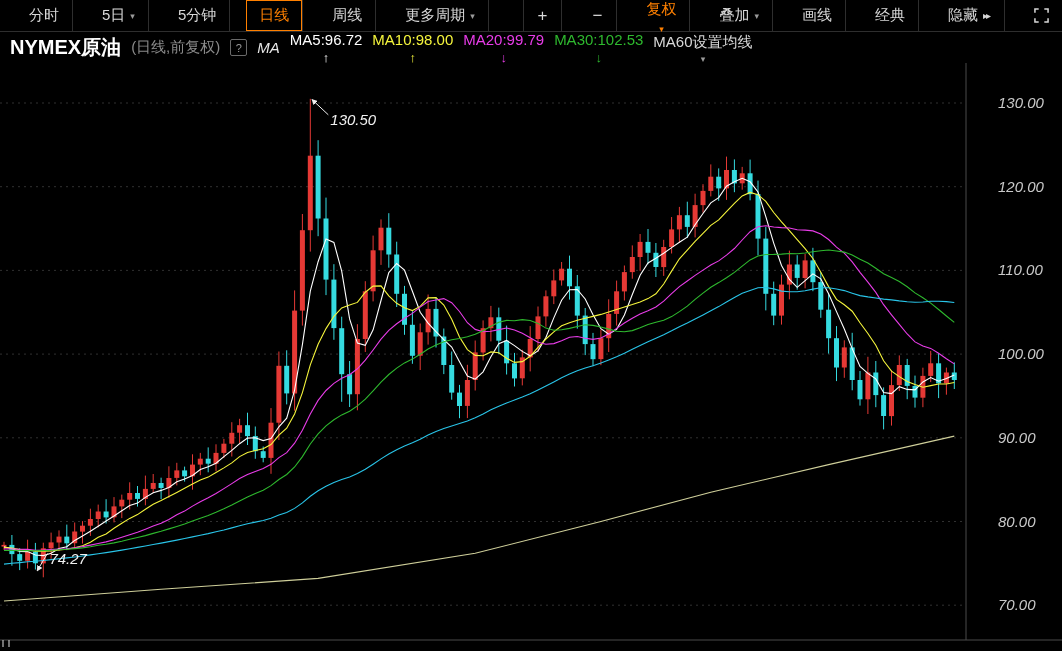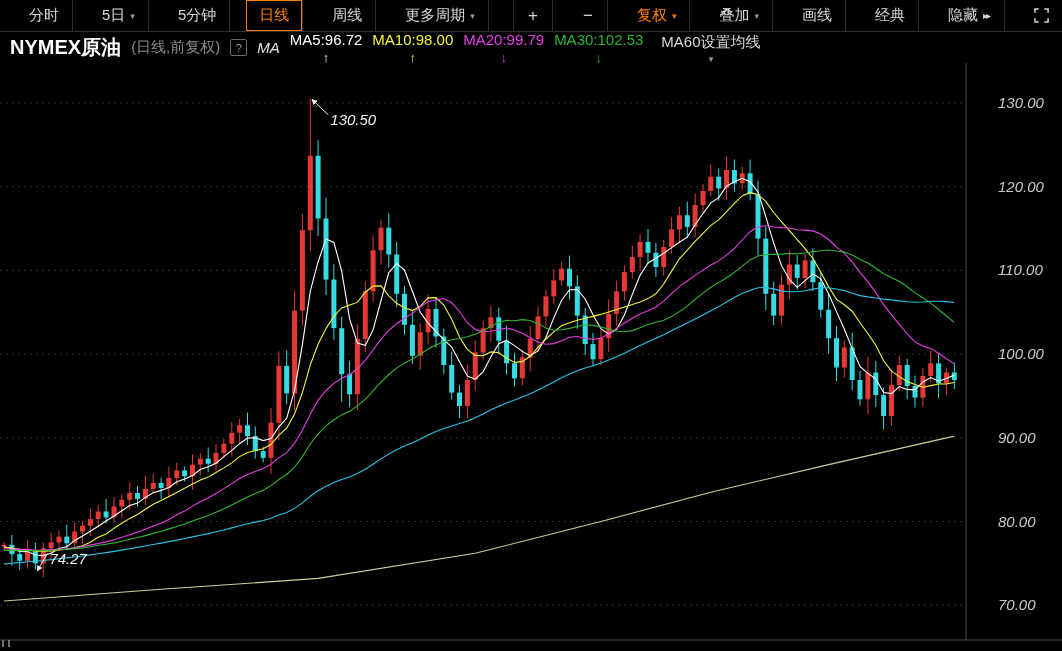--- a/index.html
+++ b/index.html
@@ -11,21 +11,21 @@
   
   .toolbar {
     display:flex; align-items:stretch; height:31px;
     border-bottom:1px solid #2e2e2e; font-size:15px; color:#d8d8d8;
   }
   .tb { display:flex; align-items:center; gap:5px; padding:0 13px;
         border-right:1px solid #2e2e2e; cursor:pointer; white-space:nowrap;margin-left:16px; }
   .tb.sign { font-size:17px; padding:0 14px; }
   .caret { font-size:9px; color:#9a9a9a; line-height:1; transform:translateY(1px); }
   .selected { color:#ff8000; box-shadow:inset 0 0 0 1px #ff8000; }
-  .accent { color:#ff8000; }
+  .accent { color:#ff8000;flex-direction:column; }
   .accent .caret { color:#ff8000; }
   .spacer { flex:1; }
   .ff { font-size:10px; letter-spacing:-2px; color:#d8d8d8; padding-right:2px; }
   .fsicon { display:flex; align-items:center; }
   
   .chart-header {
     display:flex; align-items:center; height:31px; padding:0 10px; gap:10px;
     font-size:15px; color:#cfcfcf; white-space:nowrap;
   }
   .sym { color:#ffffff; font-weight:bold; font-size:20px; }
@@ -115,21 +115,21 @@
       <span class="arr">↑</span>
     </span>
     <span class="ma-item" style="color: rgb(232, 60, 232);">
       <span>MA20:99.79</span>
       <span class="arr">↓</span>
     </span>
     <span class="ma-item" style="color: rgb(46, 184, 46);">
       <span>MA30:102.53</span>
       <span class="arr">↓</span>
     </span>
-    <span class="ma-item" style="color: rgb(216, 216, 216); margin-left: 8px;">
+    <span class="ma-item" style="color: rgb(216, 216, 216);">
       <span>MA60设置均线</span>
       <span class="caret">▾</span>
     </span>
   </div>
 
   <div class="chart-area">
     <svg id="chart-svg" width="1062" height="588">
         <defs>
           <marker id="arr" viewBox="0 0 10 10" refX="8" refY="5" markerWidth="6" markerHeight="6" orient="auto-start-reverse">
             <path d="M0,0 L10,5 L0,10 z" fill="#f0f0f0"></path>

